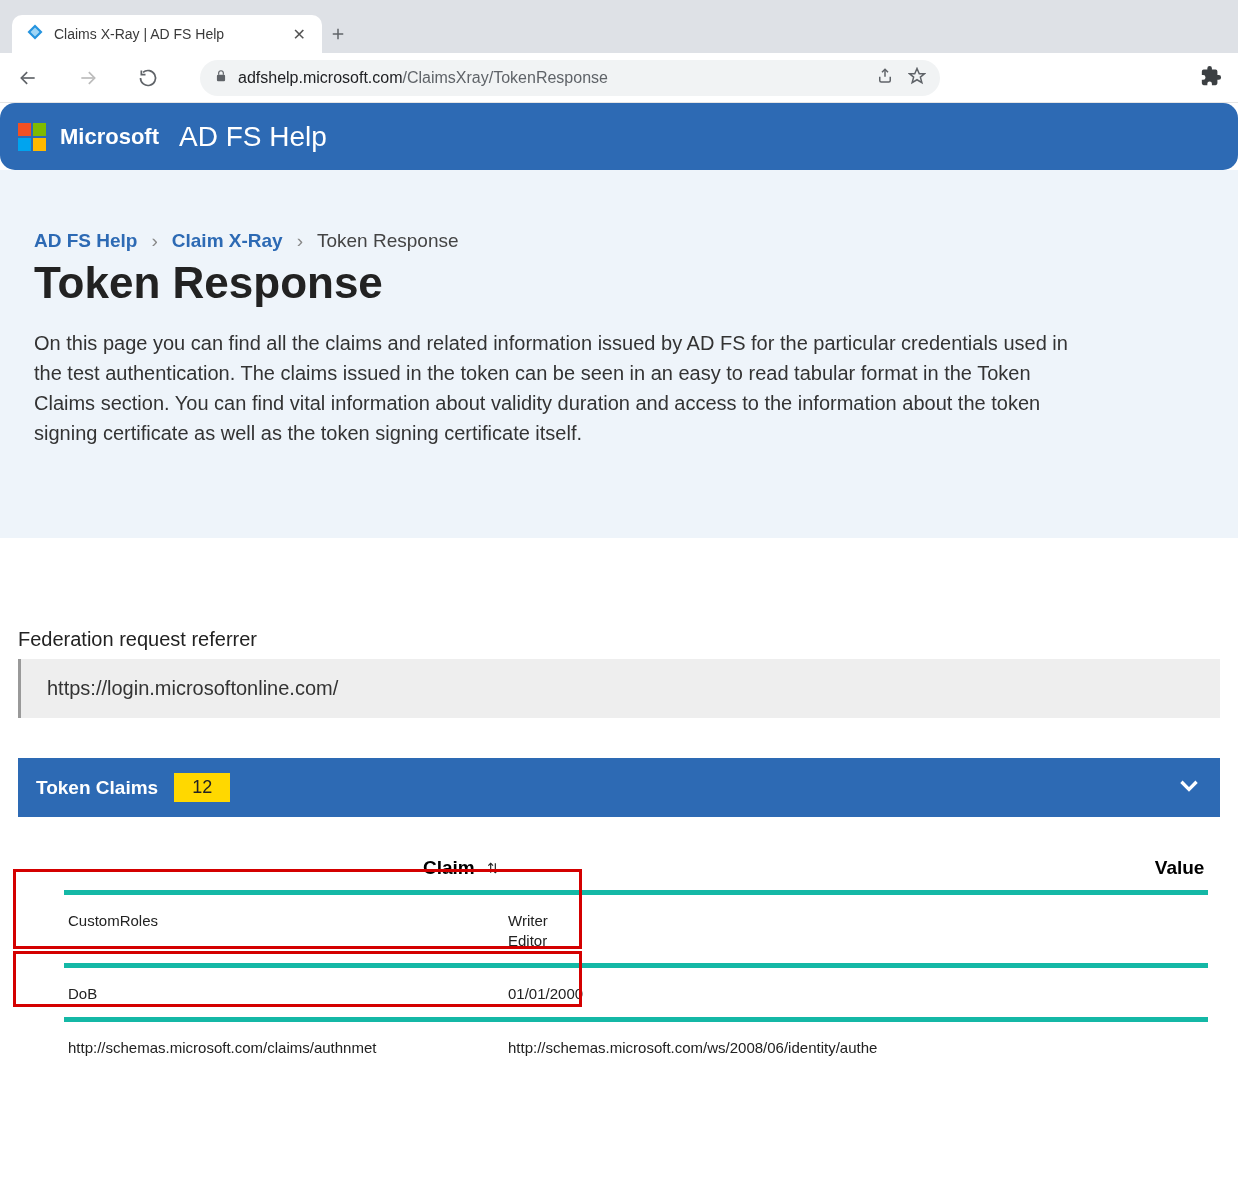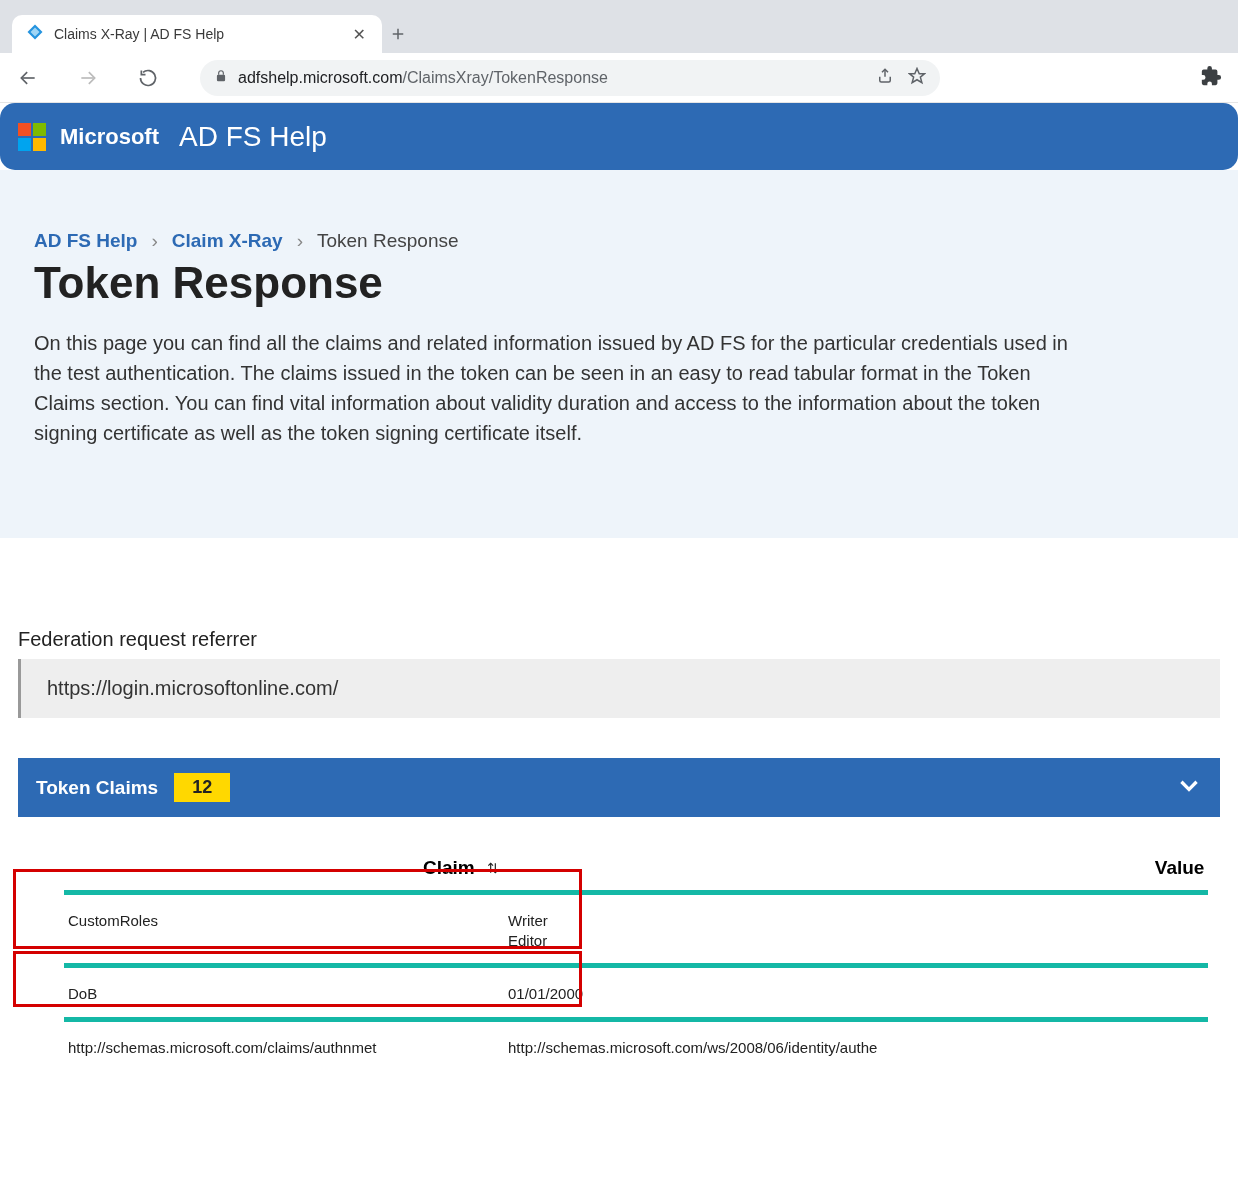--- a/index.html
+++ b/index.html
@@ -1,21 +1,21 @@
 <!DOCTYPE html>
 <html><head>
   <meta charset="utf-8">
   <style>
     * { box-sizing: border-box; margin: 0; padding: 0; }
     body { font-family: "Segoe UI", Arial, sans-serif; background: #fff; width: 1238px; }
 
     
     .chrome-top { background: #dee1e6; height: 8px; }
     .tabs-row { display: flex; align-items: flex-end; height: 45px; background: #dee1e6; padding-left: 12px; }
-    .tab { display: flex; align-items: center; background: #fff; border-radius: 10px 10px 0 0; padding: 0 14px; height: 38px; width: 370px; gap: 10px; }
+    .tab { display: flex; align-items: center; background: #fff; border-radius: 10px 10px 0 0; padding: 0 14px; height: 38px; width: 310px; gap: 10px; }
     .favicon svg { width: 18px; height: 18px; }
     .tab-title { font-size: 14px; color: #3a3a3a; flex: 1; overflow: hidden; white-space: nowrap; }
     .tab-close { font-size: 16px; color: #555; cursor: pointer; padding: 0 2px;}
     .new-tab { width: 32px; display:flex; align-items:center; justify-content:center; height:38px; }
     .new-tab svg { width: 18px; height: 18px; }
 
     .addr-row { display: flex; align-items: center; height: 50px; background: #fff; padding: 0 10px; gap: 24px; border-bottom: 1px solid #e5e5e5;}
     .nav-btn { width: 36px; height: 36px; display:flex; align-items:center; justify-content:center; border-radius: 50%; }
     .nav-btn svg { width: 20px; height: 20px; }
     .omnibox { flex: 0 0 740px; display:flex; align-items:center; background:#f1f3f4; border-radius: 20px; height: 36px; padding: 0 14px; margin-left: 10px; gap: 10px;}
@@ -43,21 +43,21 @@
     .breadcrumb .current { color:#444; }
     .page-title { font-size:44px; font-weight:600; color:#222; margin: 6px 0 20px 0;}
     .page-desc { font-size:20px; color:#333; line-height:1.5; max-width: 1050px;}
 
     
     .content { padding: 90px 18px 0 18px; }
     .section-label { font-size:20px; font-weight:400; color:#222; margin-bottom:8px;}
     .ref-box { background:#eee; border-left:3px solid #999; padding: 18px 26px; font-size:20px; color:#333; margin-bottom: 40px;}
 
     .claims-header { background:#2d6ab4; color:#fff; display:flex; align-items:center; padding: 14px 18px; font-size:19px; font-weight:600; }
-    .badge { background:#ffd800; color:#222; font-weight:700; padding: 4px 18px; margin-left:16px; font-size:18px;}
+    .badge { background:#ffd800; color:#222; font-weight:400; padding: 4px 18px; margin-left:16px; font-size:18px;}
     .expand-icon { margin-left:auto; }
     .expand-icon svg { width:26px; height:26px; stroke:#fff; }
 
     .claims-body { padding: 30px 0 0 46px; }
     table { border-collapse: collapse; width: 99%; }
     th { text-align:right; font-size:19px; font-weight:600; padding: 10px 4px 10px 4px; }
     .sort-icon { margin-left:6px; vertical-align:middle;}
     td { font-size:15px; color:#222; padding: 16px 4px 12px 4px; border-top: 5px solid #14b8a6; vertical-align: top; line-height:1.35;}
     .col-claim { width: 440px; }
     .hl-wrap { position: relative; }

